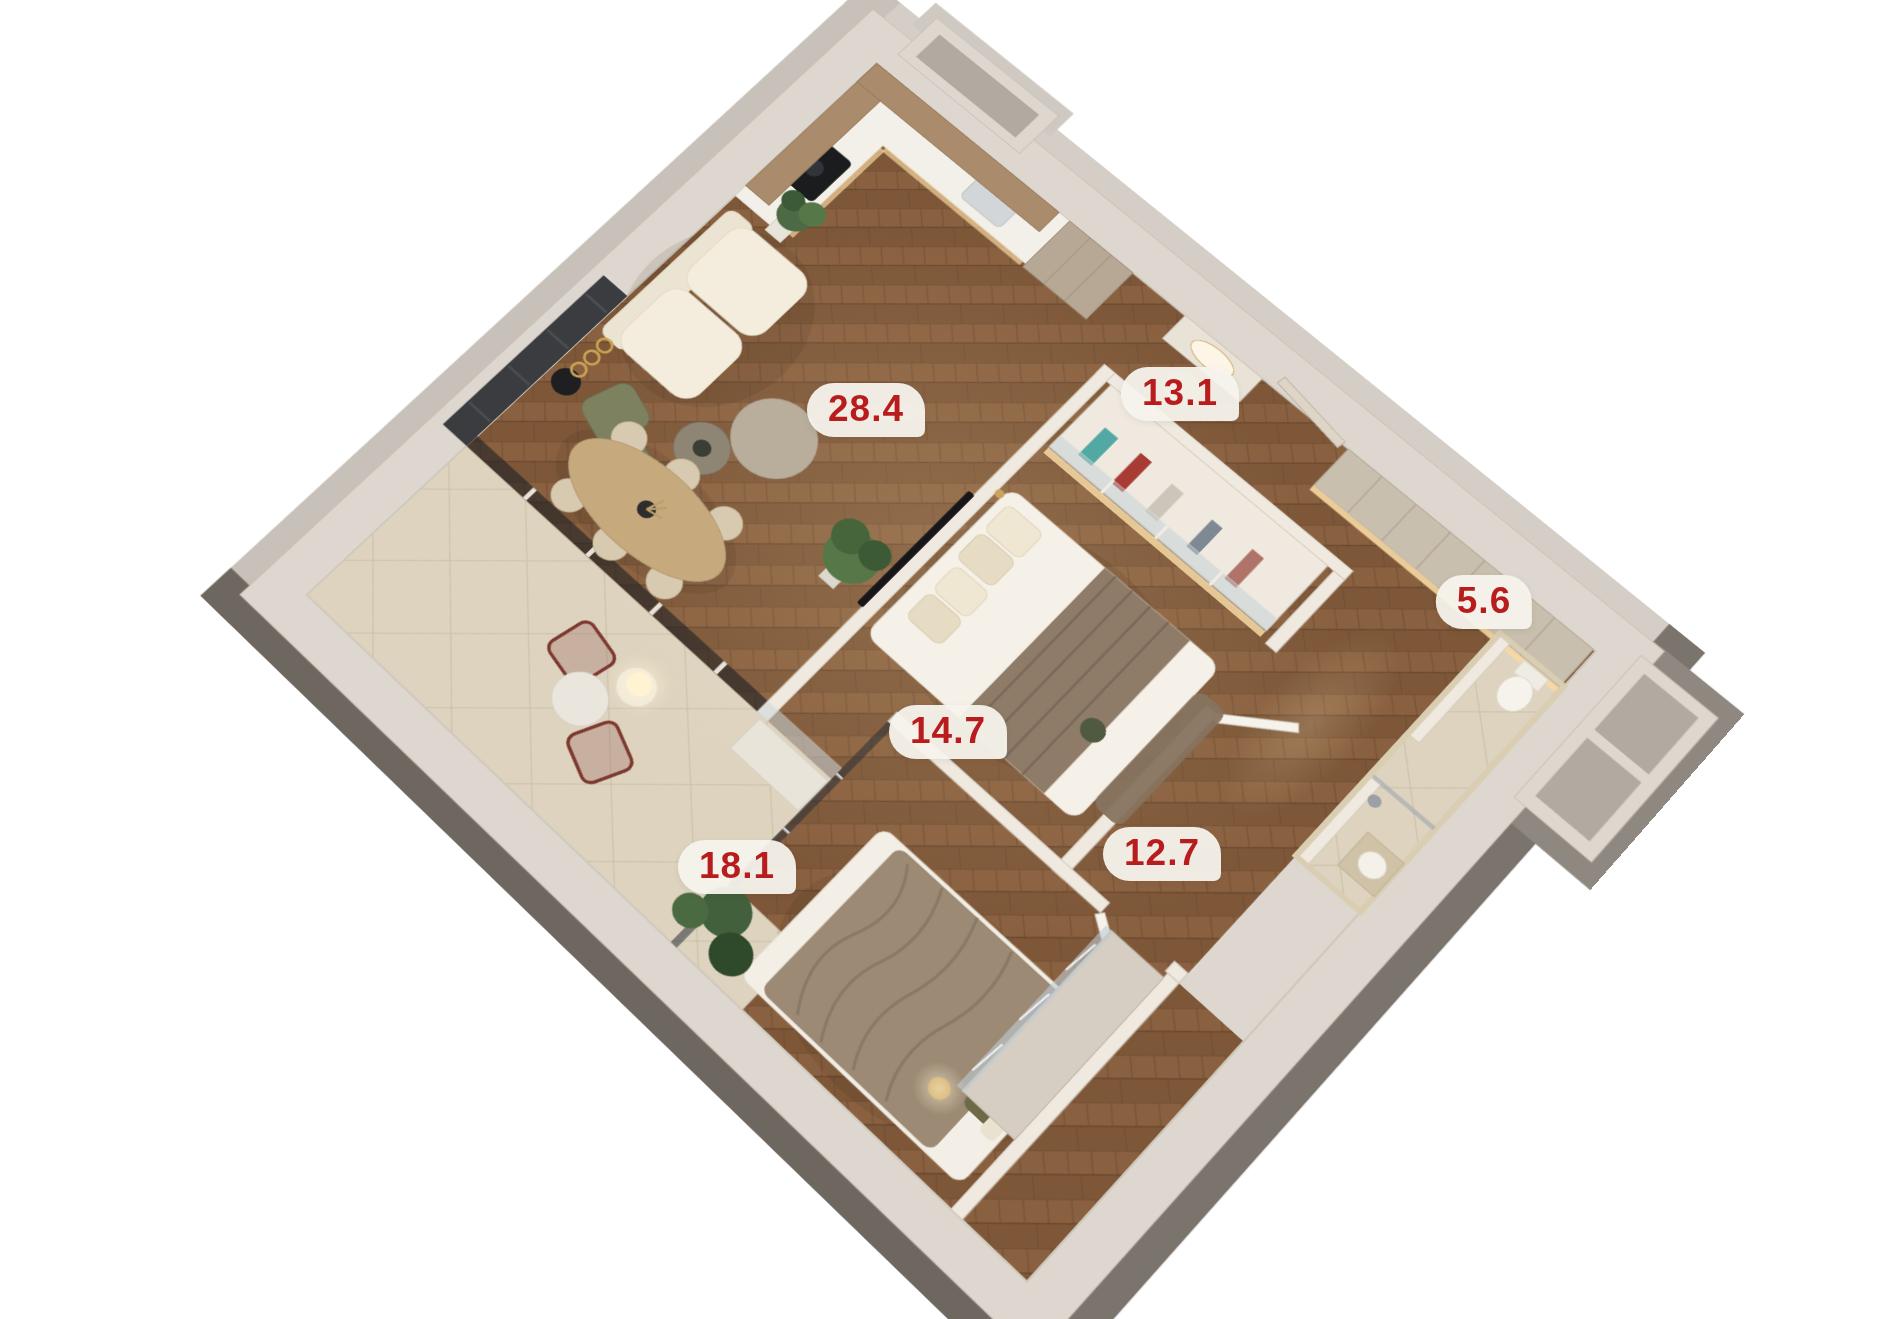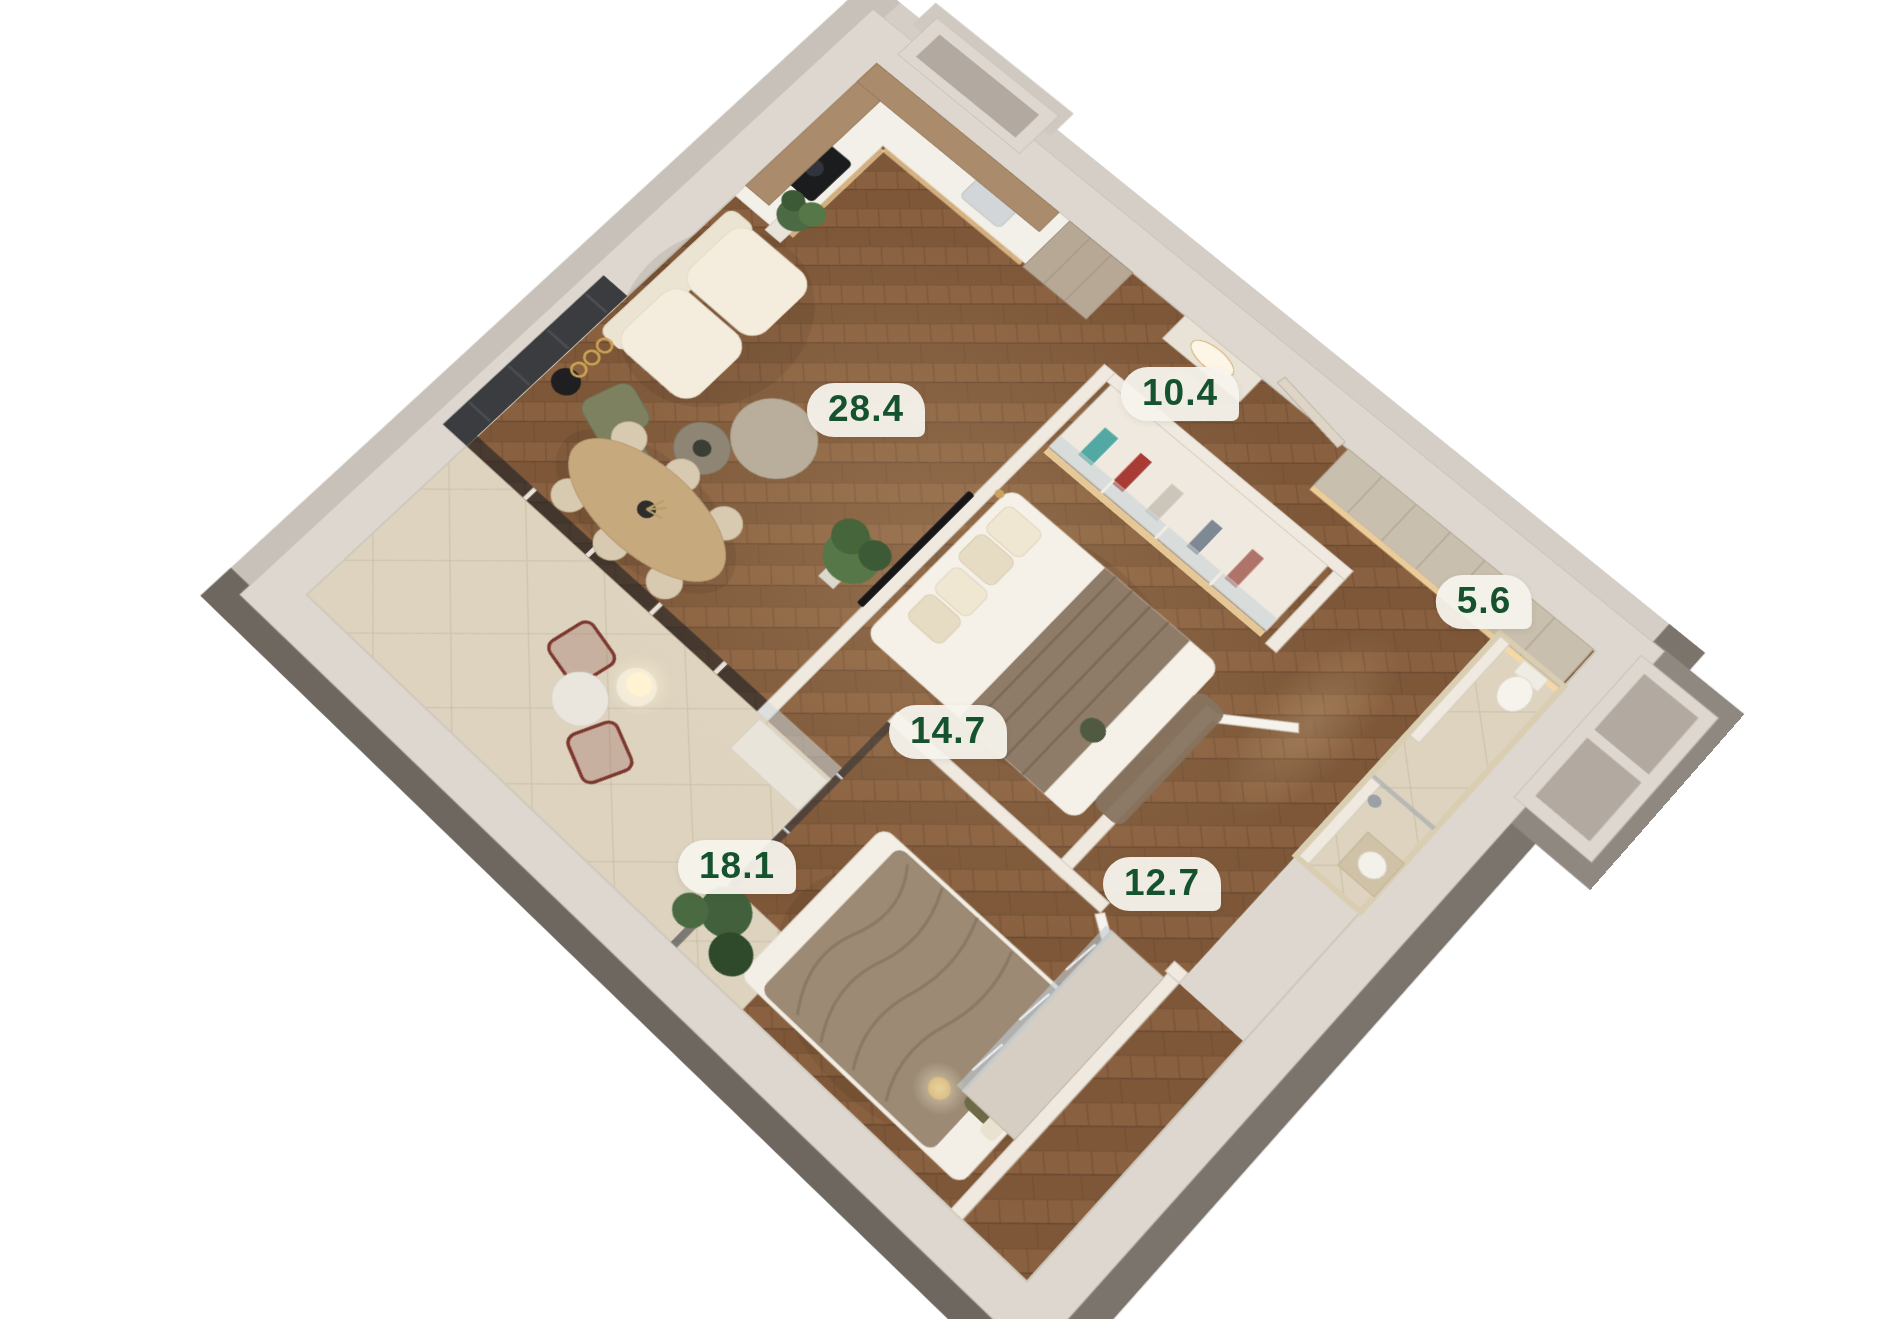--- a/index.html
+++ b/index.html
@@ -6,29 +6,29 @@
   .stage{position:relative;width:1900px;height:1319px;background:#ffffff;overflow:hidden;
          font-family:"Liberation Sans",sans-serif;}
   .plan-wrap{position:absolute;left:950px;top:632px;width:0;height:0;
              transform:rotate(-3deg) scale(1.07);}
   .plan{position:absolute;left:-590px;top:-503px;width:1180px;height:1007px;
         transform:perspective(2400px) rotateX(19deg) rotateZ(46deg);
         transform-origin:50% 50%;}
   .plan svg{width:100%;height:100%;display:block;}
   .area-label{position:absolute;transform:translate(-50%,-50%);
               background:rgba(246,243,236,0.95);
-              color:#14532d;font-weight:700;font-size:37px;letter-spacing:1px;
+              color:#b91c1c;font-weight:700;font-size:37px;letter-spacing:1px;
               padding:5px 21px 7px 21px;border-radius:30px 30px 8px 30px;
               box-shadow:0 2px 6px rgba(60,50,40,0.08);white-space:nowrap;}
   .lbl-living{left:866px;top:410px;}
   .lbl-hall{left:1180px;top:394px;}
   .lbl-bath{left:1484px;top:562px;margin-top:40px;}
   .lbl-bed1{left:948px;top:684px;margin-top:48px;}
   .lbl-terrace{left:737px;top:867px;}
-  .lbl-bed2{left:1162px;top:884px;}
+  .lbl-bed2{left:1162px;top:854px;}
 </style>
 </head>
 <body>
 
 <div class="stage">
 
   <div class="plan-wrap">
     <div class="plan">
       <svg viewBox="-90 -90 1240 1150" preserveAspectRatio="none">
         <defs>
@@ -241,19 +241,19 @@
           <rect x="960" y="350" width="45" height="48" fill="#cfc2a6" stroke="#bfb293"></rect>
           <circle cx="984" cy="374" r="14" fill="#f4f1ea" stroke="#ddd6c8"></circle>
           <rect x="928" y="298" width="76" height="5" fill="#a0a8ae" opacity="0.6"></rect>
           <circle cx="945" cy="320" r="7" fill="#9aa0a6"></circle>
         </g>
       </svg>
     </div>
   </div>
 
   <div class="area-label lbl-living">28.4</div>
-  <div class="area-label lbl-hall">10.4</div>
+  <div class="area-label lbl-hall">13.1</div>
   <div class="area-label lbl-bath">5.6</div>
   <div class="area-label lbl-bed1">14.7</div>
   <div class="area-label lbl-terrace">18.1</div>
   <div class="area-label lbl-bed2">12.7</div>
 
 </div>
 
 </body></html>

